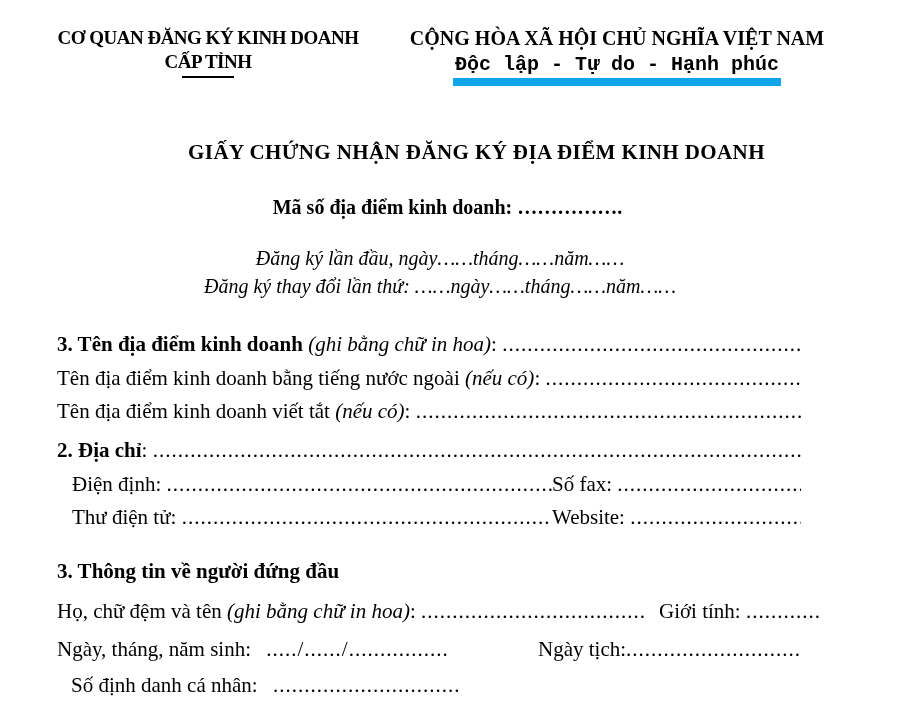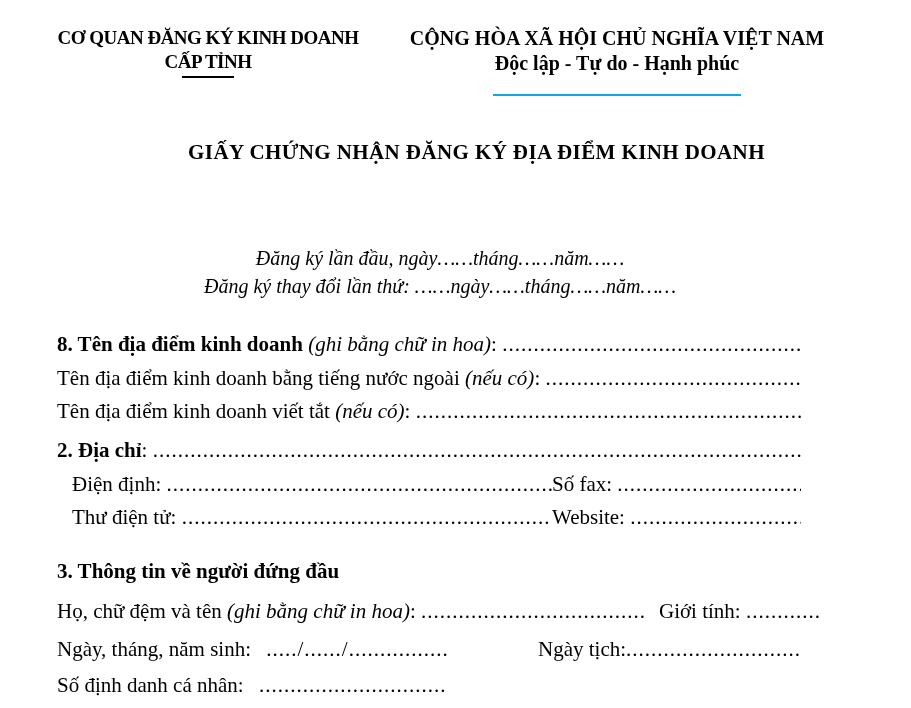--- a/index.html
+++ b/index.html
@@ -17,21 +17,21 @@
   .h-agency {
     left:40px; top:26px; width:336px;
     text-align:center; font-weight:bold;
     font-size:19px; line-height:24px; letter-spacing:-0.5px;
   }
   .h-national {
     left:384px; top:26px; width:466px;
     text-align:center; font-weight:bold;
     font-size:20px; line-height:25px;
   }
-  .h-motto { display:inline-block; border-bottom:2px solid #0ea5e9; padding:0 2px 18px 2px; }
+  .h-motto { display:inline-block; border-bottom:8px solid #0ea5e9; padding:0 2px 1px 2px;font-family:Liberation Mono, monospace; }
   .h-rule { left:182px; top:76px; width:52px; border-bottom:2px solid #000; height:0; }
 
   
   .doc-title {
     left:0; top:140px; width:895px; text-align:center;
     font-weight:bold; font-size:21px; letter-spacing:0.4px;padding-left:29px;
   }
   .code-line {
     left:0; top:196px; width:895px; text-align:center;
     font-weight:bold; font-size:20px;
@@ -62,46 +62,50 @@
 
   .y-s1      { top:329px; }
   .y-foreign { top:363px; }
   .y-abbr    { top:396px; }
   .y-s2      { top:435px; }
   .y-phone   { top:469px; }
   .y-email   { top:502px; }
   .y-s3      { top:556px; }
   .y-name    { top:596px; }
   .y-dob     { top:634px; }
-  .y-pid     { top:670px; }
+  .y-pid     { top:670px;margin-left:14px; }
 </style>
 </head>
 <body>
 
 <div class="page">
 
   <div class="abs h-agency">
     <div>CƠ QUAN ĐĂNG KÝ KINH DOANH</div>
     <div>CẤP TỈNH</div>
   </div>
   <div class="abs h-rule"></div>
 
   <div class="abs h-national">
     <div>CỘNG HÒA XÃ HỘI CHỦ NGHĨA VIỆT NAM</div>
     <div><span class="h-motto">Độc lập - Tự do - Hạnh phúc</span></div>
   </div>
 
   <div class="abs doc-title">GIẤY CHỨNG NHẬN ĐĂNG KÝ ĐỊA ĐIỂM KINH DOANH</div>
 
+  <div class="abs code-line">
+    <span>Mã số địa điểm kinh doanh:</span>
+    <span>…………….</span>
+  </div>
 
   <div class="abs reg-line reg-2">Đăng ký thay đổi lần thứ: ……ngày……tháng……năm……</div>
   <div class="abs reg-line reg-1">Đăng ký lần đầu, ngày……tháng……năm……</div>
 
   <div class="ln y-s1">
-    <span class="b">8. Tên địa điểm kinh doanh</span>
+    <span class="b">3. Tên địa điểm kinh doanh</span>
     <span class="i">(ghi bằng chữ in hoa)</span><span>:</span>
     <span class="dots">..........................................................................................</span>
   </div>
 
   <div class="ln y-foreign">
     <span>Tên địa điểm kinh doanh bằng tiếng nước ngoài</span>
     <span class="i">(nếu có)</span><span>:</span>
     <span class="dots">...........................................................................</span>
   </div>
 

